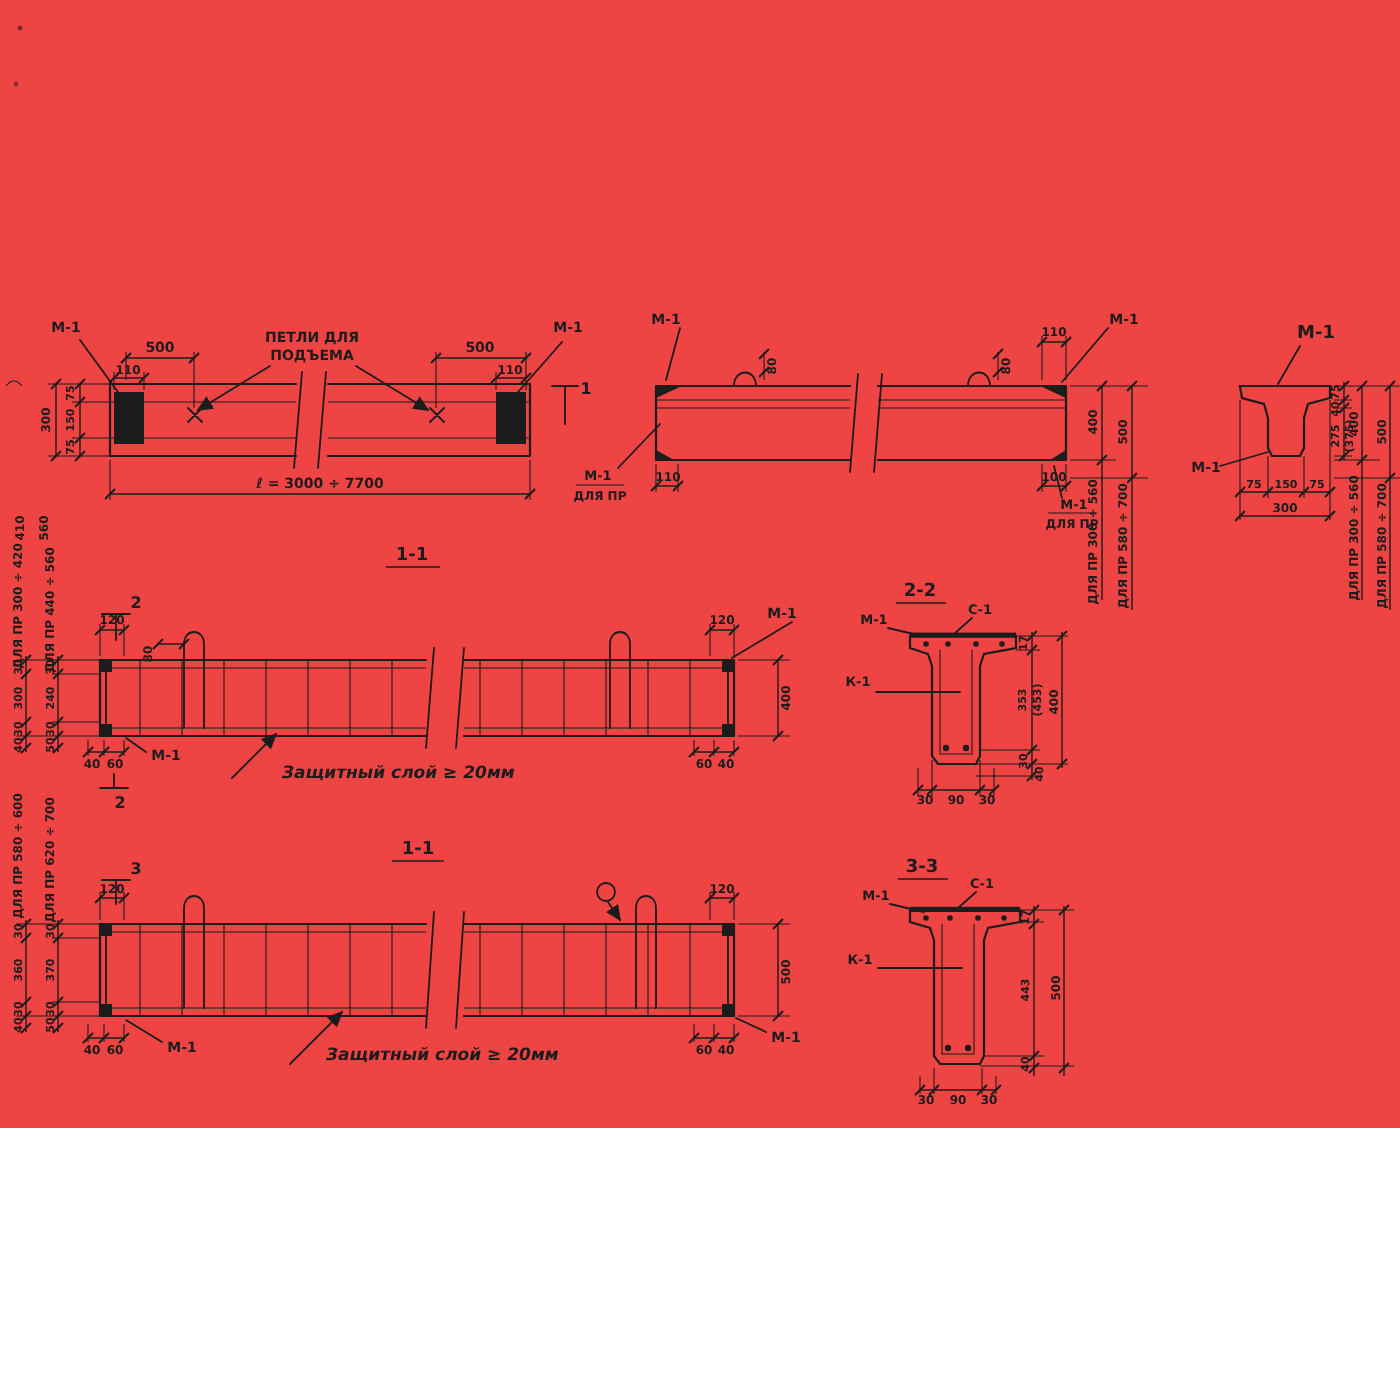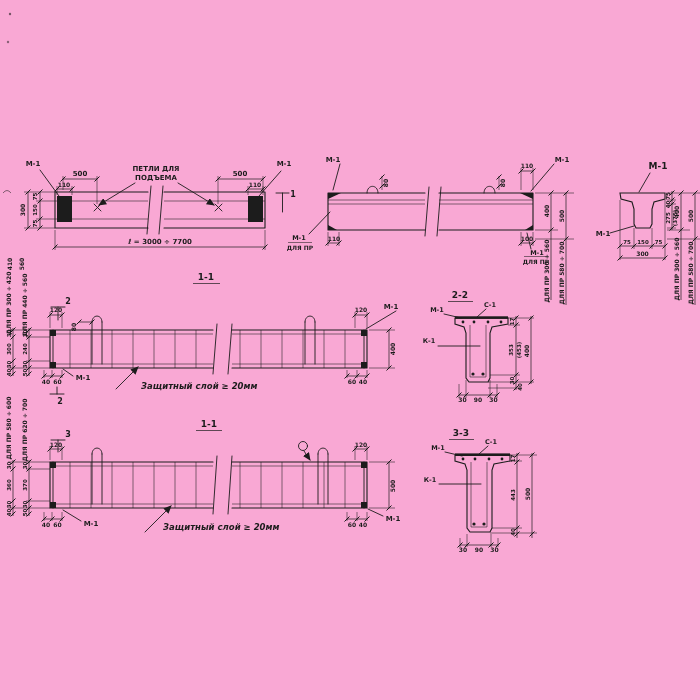--- a/index.html
+++ b/index.html
@@ -1,16 +1,16 @@
 <!DOCTYPE html>
 <html><head>
 <meta charset="utf-8">
 <style>
   html,body{margin:0;padding:0;background:#ffffff}
-  .sheet{position:relative;width:700px;height:700px;background:#f9a8d4;overflow:hidden}
+  .sheet{position:relative;width:700px;height:564px;background:#ef4444;overflow:hidden}
   svg{display:block}
   text{fill:#1c1c1c;font-family:"DejaVu Sans",sans-serif}
   .t9{font-size:9px;font-weight:bold}
   .t8{font-size:8px;font-weight:bold}
   .t7{font-size:7px;font-weight:bold}
   .t65{font-size:6.5px;font-weight:bold}
   .t6{font-size:6px;font-weight:bold}
   .t55{font-size:5.5px;font-weight:bold}
   .hand{font-size:8.5px;font-style:italic;font-weight:bold}
   .ln{stroke:#1c1c1c;stroke-width:1.1;fill:none;stroke-linecap:round}

